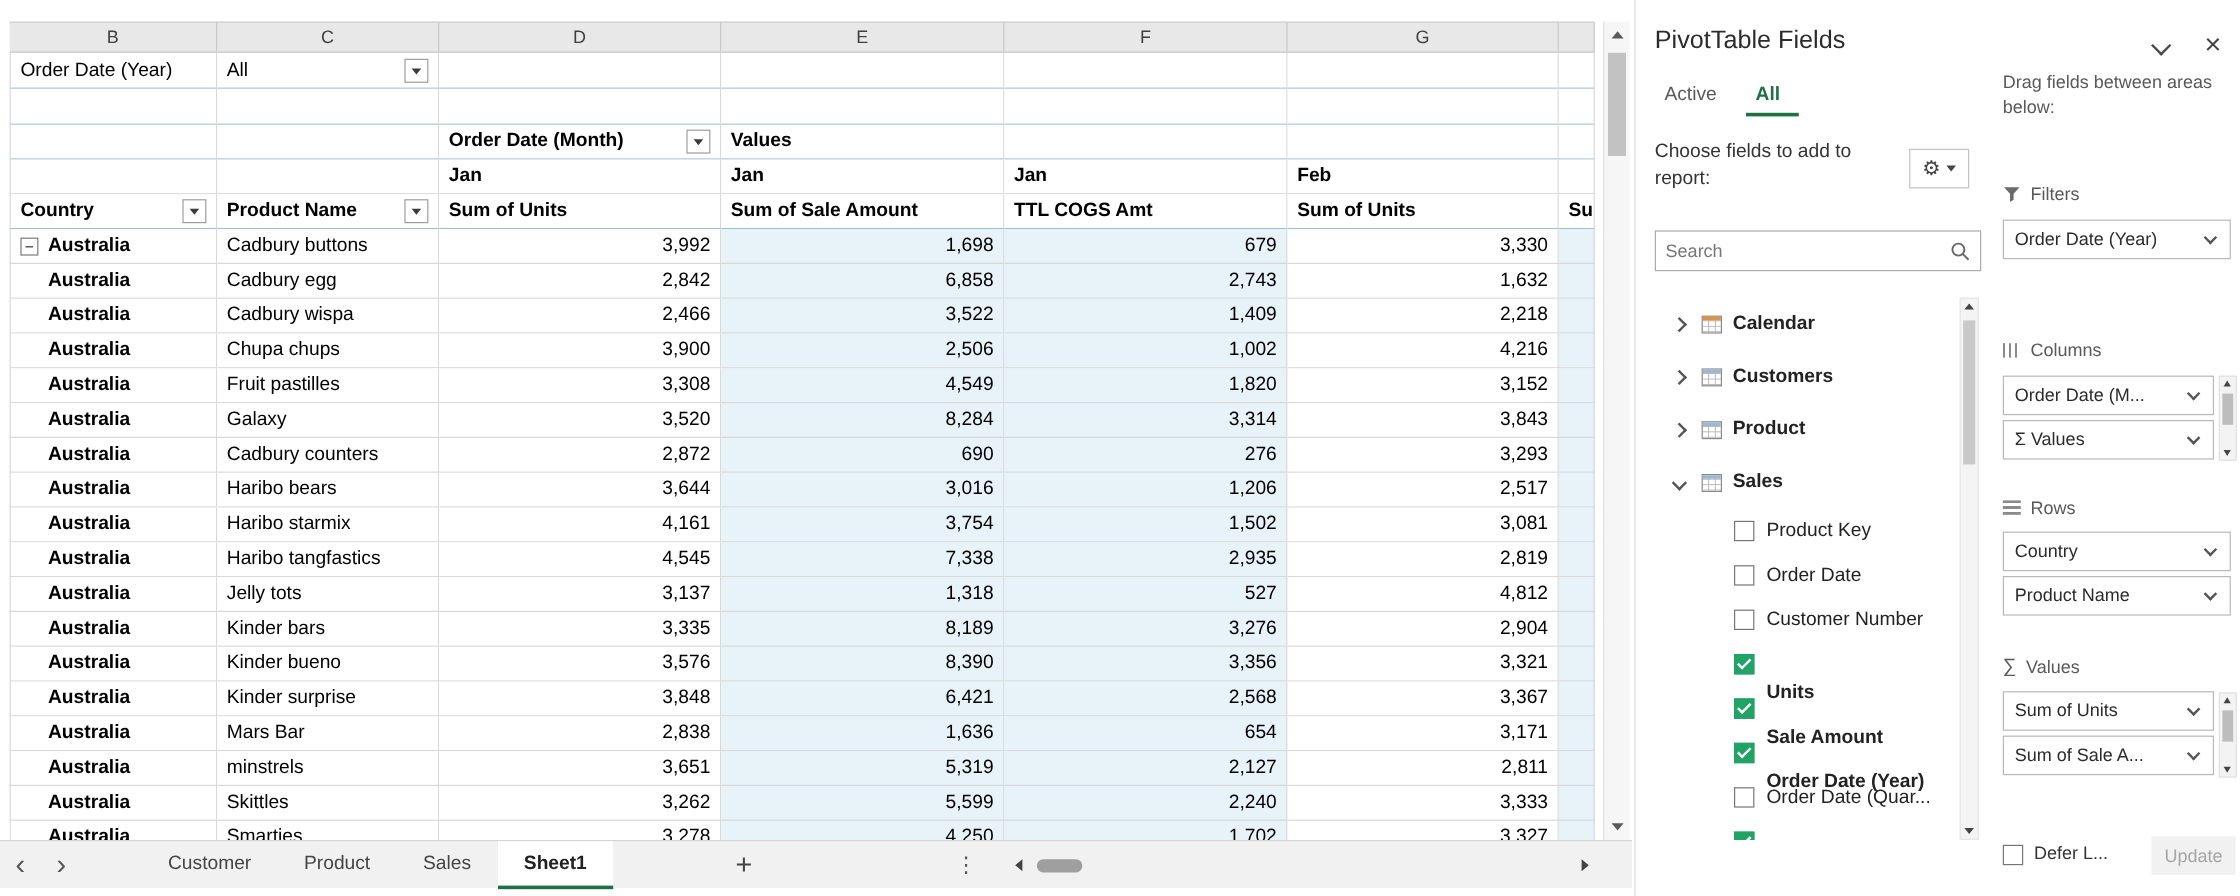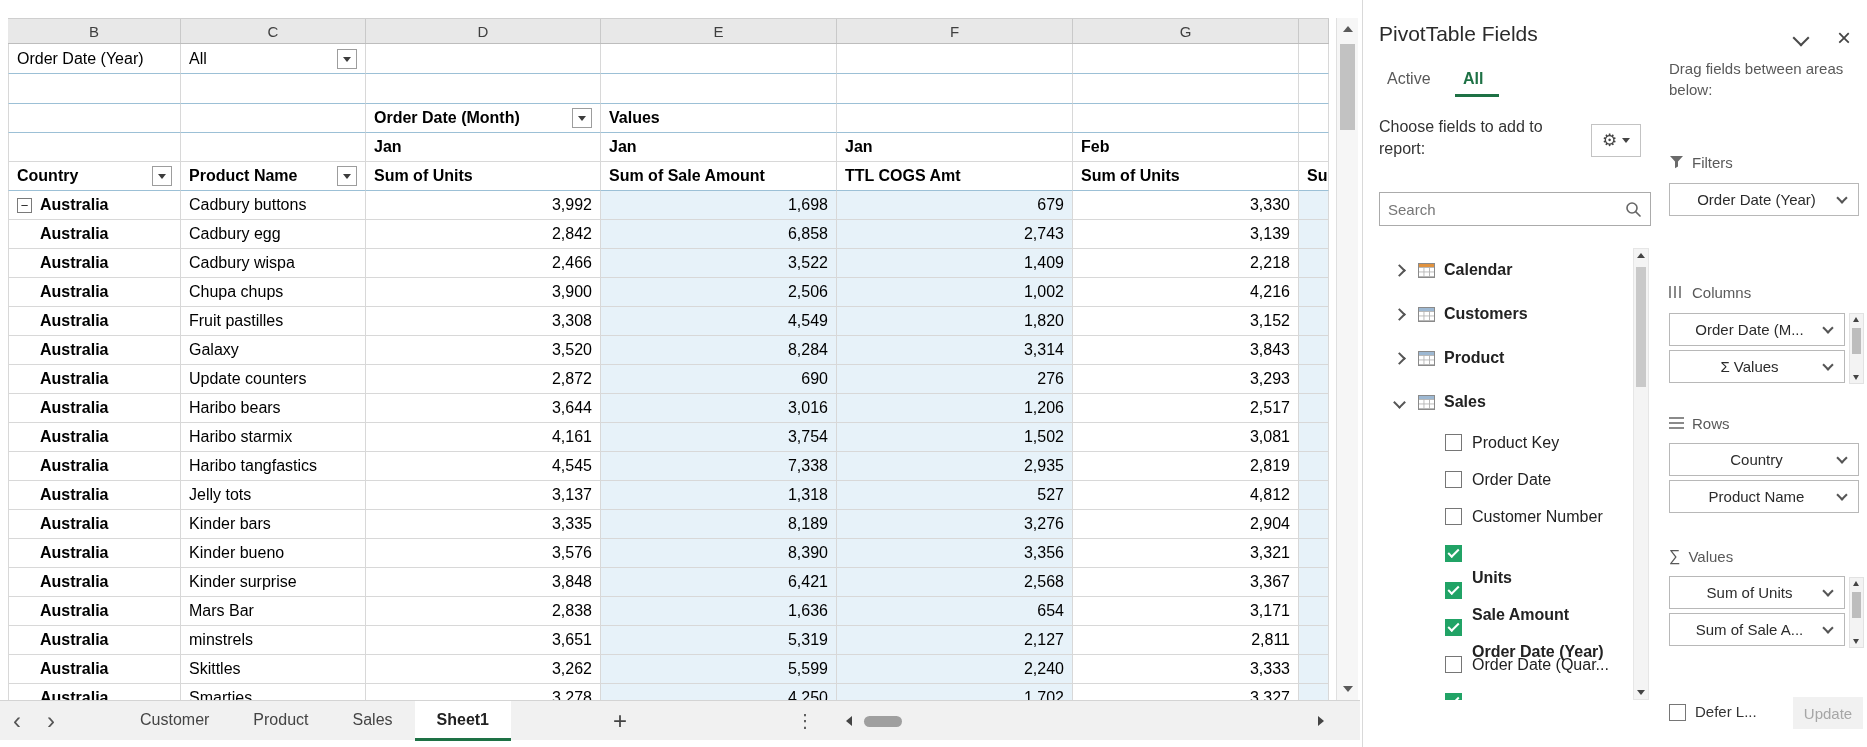--- a/index.html
+++ b/index.html
@@ -119,21 +119,21 @@
     border-bottom:2px solid #fff; transform:rotate(-45deg); margin:3px 0 0 2px; }
   .fld-label { margin-left:10px; font-size:16px; color:#222; white-space:nowrap; overflow:hidden; }
   .fld-label.bold { font-weight:bold;margin-top:48px; }
 
   .p-list-scroll { position:absolute; left:270px; top:248px; width:16px; height:452px; background:#f4f4f4;
     border:1px solid #e6e6e6; }
   .p-list-scroll .a-top { position:absolute; top:4px; left:3px; }
   .p-list-scroll .a-bot { position:absolute; bottom:4px; left:3px; }
   .p-list-scroll .thumb { position:absolute; left:2px; top:18px; width:10px; height:120px; background:#c9c9c9; }
 
-  .area-group { position:absolute; left:306px;text-align:center; }
+  .area-group { position:absolute; left:306px; }
   .area-label { display:flex; align-items:center; gap:8px; font-size:15px; color:#595959; height:20px; }
   .abox { width:190px; height:33px; border:1px solid #b8b8b8; background:#fff; display:flex; align-items:center;
     padding:0 4px 0 9px; margin-bottom:4px; font-size:15px; color:#2b2b2b; }
   .abox.narrow { width:176px; }
   .abox .abox-label { flex:1; white-space:nowrap; overflow:hidden; }
   .abox-chev { width:8px; height:8px; border-right:2px solid #555; border-bottom:2px solid #555;
     transform:rotate(45deg); margin:-4px 8px 0 4px; }
   .icon-cols { width:15px; height:12px;
     background:repeating-linear-gradient(90deg,#8a8a8a 0 2px, transparent 2px 5px); }
   .icon-rows { width:15px; height:12px;
@@ -255,21 +255,21 @@
 
         <div class="srow">
           <div class="cell">
             <span class="collapse-box"></span>
             <span class="bold">Australia</span>
           </div>
           <div class="cell">Cadbury egg</div>
           <div class="cell num">2,842</div>
           <div class="cell num shade">6,858</div>
           <div class="cell num shade">2,743</div>
-          <div class="cell num">3,139</div>
+          <div class="cell num">1,632</div>
           <div class="cell shade"></div>
         </div>
 
         <div class="srow">
           <div class="cell">
             <span class="collapse-box"></span>
             <span class="bold">Australia</span>
           </div>
           <div class="cell">Cadbury wispa</div>
           <div class="cell num">2,466</div>
@@ -316,21 +316,21 @@
           <div class="cell num shade">3,314</div>
           <div class="cell num">3,843</div>
           <div class="cell shade"></div>
         </div>
 
         <div class="srow">
           <div class="cell">
             <span class="collapse-box"></span>
             <span class="bold">Australia</span>
           </div>
-          <div class="cell">Update counters</div>
+          <div class="cell">Cadbury counters</div>
           <div class="cell num">2,872</div>
           <div class="cell num shade">690</div>
           <div class="cell num shade">276</div>
           <div class="cell num">3,293</div>
           <div class="cell shade"></div>
         </div>
 
         <div class="srow">
           <div class="cell">
             <span class="collapse-box"></span>

